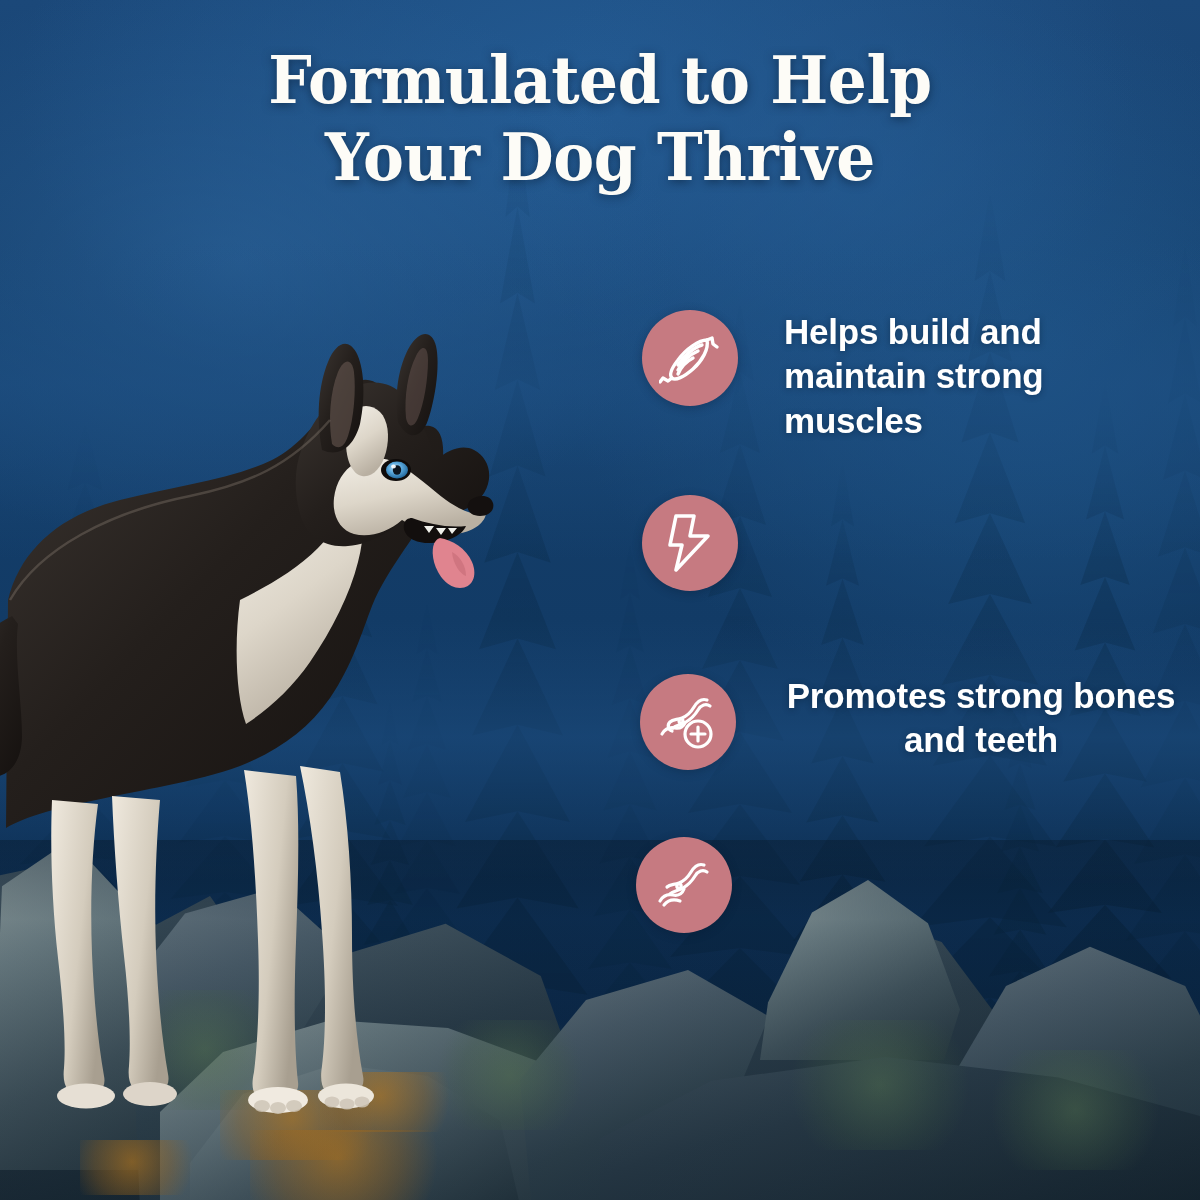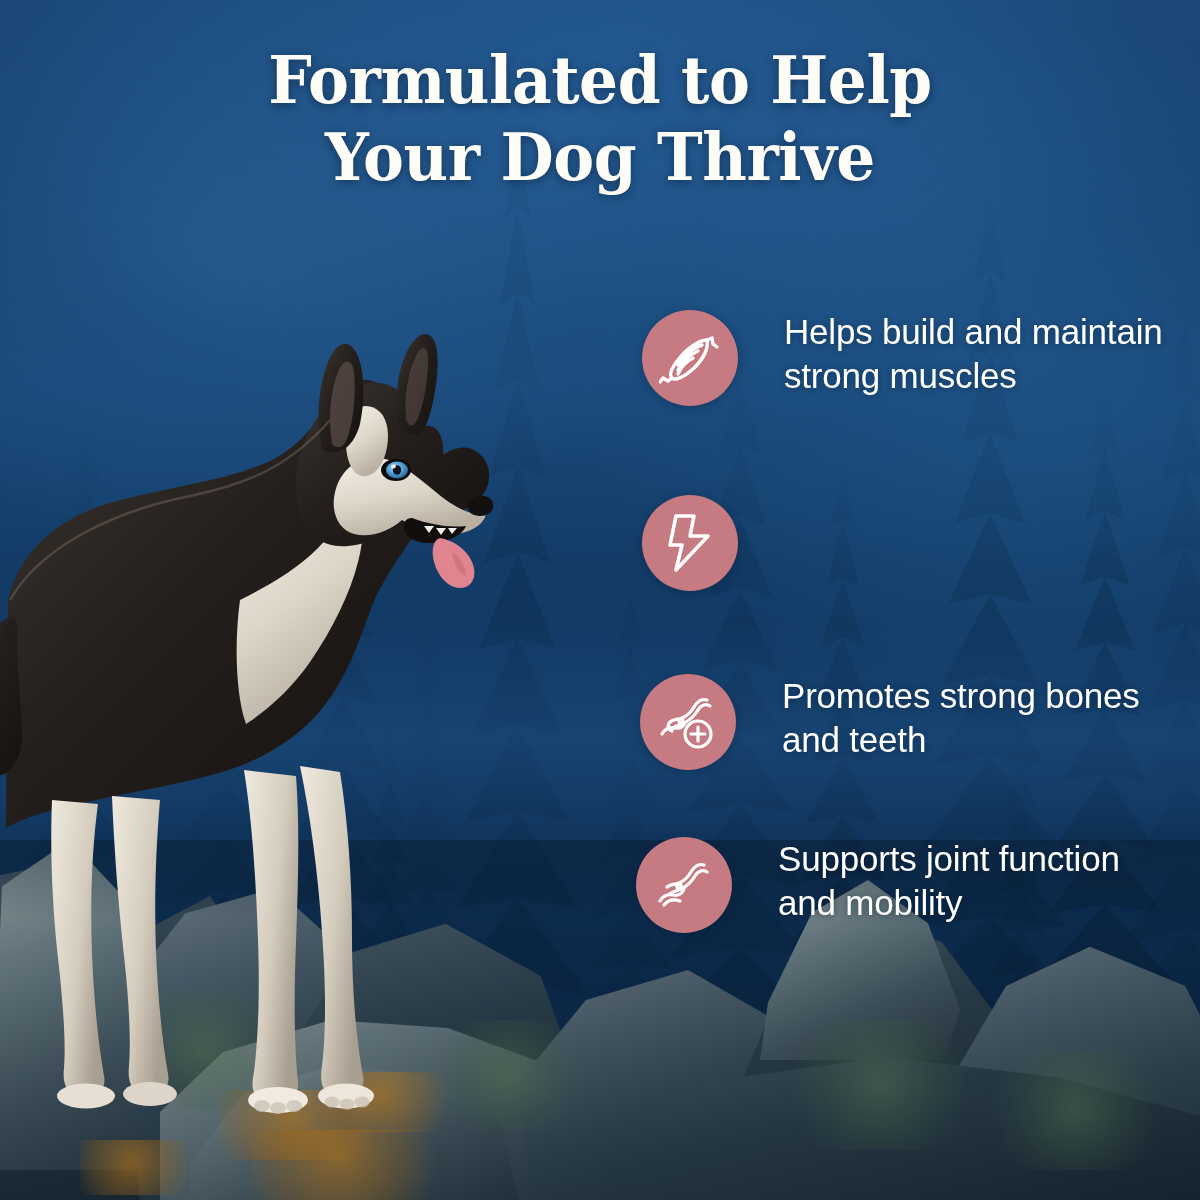--- a/index.html
+++ b/index.html
@@ -126,21 +126,21 @@
     background:#c67a81;
     display:flex; align-items:center; justify-content:center;
     box-shadow:0 2px 10px rgba(6,24,44,.30);
   }
   .badge svg { display:block; }
   .benefit-text {
     margin-left:46px;
     color:#ffffff;
     font-size:35px;
     line-height:1.27;
-    font-weight:400;
+    font-weight:700;
     letter-spacing:-.2px;
     text-shadow:0 1px 6px rgba(6,26,48,.45);
     max-width:400px;
   }
 </style>
 </head>
 <body>
 
 <div id="poster">
 
@@ -346,21 +346,21 @@
     </div>
 
     <div class="benefit" style="top:195px; left:2px;">
       <div class="badge">
         <svg width="56" height="62" viewBox="0 0 56 62" fill="none" stroke="#ffffff" stroke-width="3.6" stroke-linecap="round" stroke-linejoin="round">
           <path d="M32 4 H 14 L 8 33 H 20 L 14 58 L 46 24 H 28 Z"></path>
         </svg>
       </div>
     </div>
 
-    <div class="benefit" style="top:374px; left:0px;">
+    <div class="benefit" style="top:374px; left:0px;text-align:center;">
       <div class="badge">
         <svg width="64" height="64" viewBox="0 0 64 64" fill="none" stroke="#ffffff" stroke-width="3.2" stroke-linecap="round" stroke-linejoin="round">
           <path d="M51 10 C 45 8, 41 12, 38 17 C 35 22, 31 26, 26 28 C 21 30, 17 29, 14 32 C 11 35, 12 40, 16 41"></path>
           <path d="M54 16 C 50 13, 45 15, 42 20 C 39 25, 35 29, 30 32 C 25 35, 20 35, 17 38"></path>
           <path d="M6 44 C 9 39, 14 37, 19 38 C 24 39, 27 37, 29 33"></path>
           <circle cx="25" cy="31" r="2"></circle>
           <circle cx="42" cy="44" r="13"></circle>
           <path d="M42 37 V 51 M 35 44 H 49"></path>
         </svg>
       </div>
@@ -370,17 +370,16 @@
     <div class="benefit" style="top:537px; left:-4px;">
       <div class="badge">
         <svg width="64" height="64" viewBox="0 0 64 64" fill="none" stroke="#ffffff" stroke-width="3.2" stroke-linecap="round" stroke-linejoin="round">
           <path d="M52 12 C 46 10, 42 14, 39 19 C 36 24, 32 28, 27 30 C 22 32, 18 31, 15 34"></path>
           <path d="M55 19 C 51 16, 46 18, 43 23 C 40 28, 36 32, 31 35 C 26 38, 21 38, 18 41"></path>
           <path d="M8 48 C 11 43, 16 41, 21 42 C 26 43, 30 41, 32 36"></path>
           <path d="M12 52 C 16 47, 22 46, 28 48"></path>
           <circle cx="27" cy="33" r="2.2"></circle>
         </svg>
       </div>
-      <div class="benefit-text">Supports joint function and mobility</div>
     </div>
 
   </div>
 </div>
 
 </body></html>

